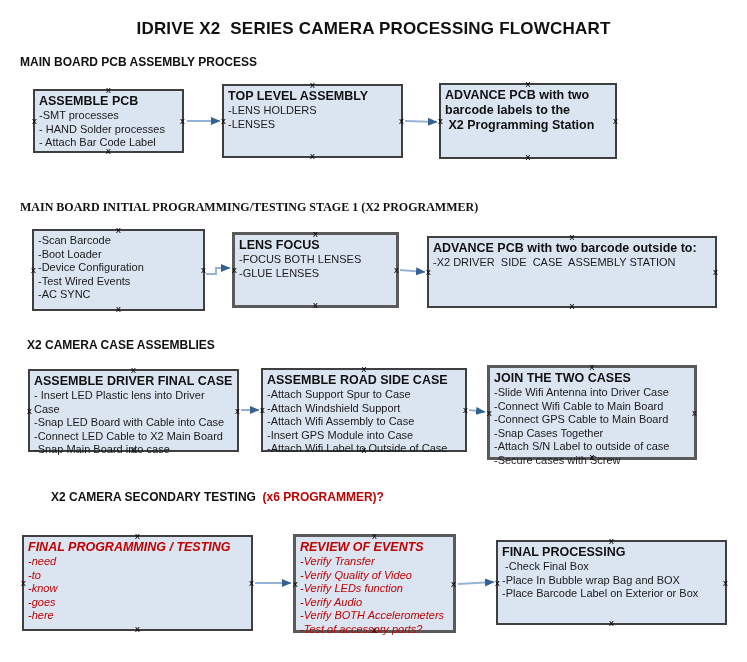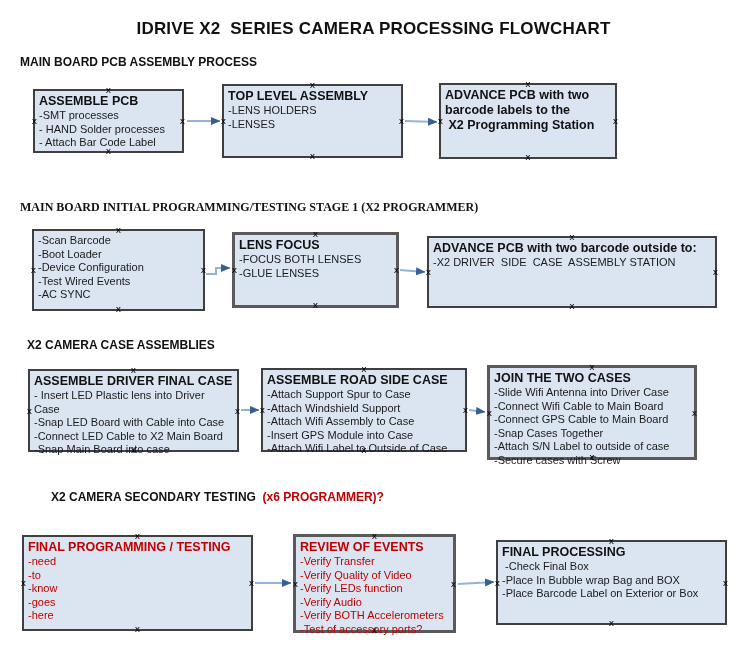--- a/index.html
+++ b/index.html
@@ -19,21 +19,21 @@
   .h2{left:20px;top:200px;font-family:Liberation Serif, serif;}
   .h3{left:27px;top:338px;}
   .h4{left:30px;top:490px;margin-left:21px;}
   .fbox{
     position:absolute;background:#dbe5f1;border:2px solid #3f3f3f;
     box-sizing:border-box;padding:3px 4px 2px 4px;
   }
   .fbox.hvy{border:3px solid #5a5a5a;}
   .btitle{font-size:12.5px;font-weight:bold;line-height:15px;white-space:pre-wrap;color:#111;}
   .bline{font-size:11px;line-height:13.5px;white-space:pre-wrap;color:#1a1a1a;}
-  .red .btitle,.red .bline{color:#c00000;}
+  .red .btitle,.red .bline{color:#c00000;font-style:italic;}
   
   .b0{left:33px;top:89px;width:151px;height:64px;}
   .b1{left:222px;top:84px;width:181px;height:74px;}
   .b2{left:439px;top:83px;width:178px;height:76px;}
   .b3{left:32px;top:229px;width:173px;height:82px;}
   .b4{left:232px;top:232px;width:167px;height:76px;}
   .b5{left:427px;top:236px;width:290px;height:72px;}
   .b6{left:28px;top:369px;width:211px;height:83px;}
   .b7{left:261px;top:368px;width:206px;height:84px;}
   .b8{left:487px;top:365px;width:210px;height:95px;}

